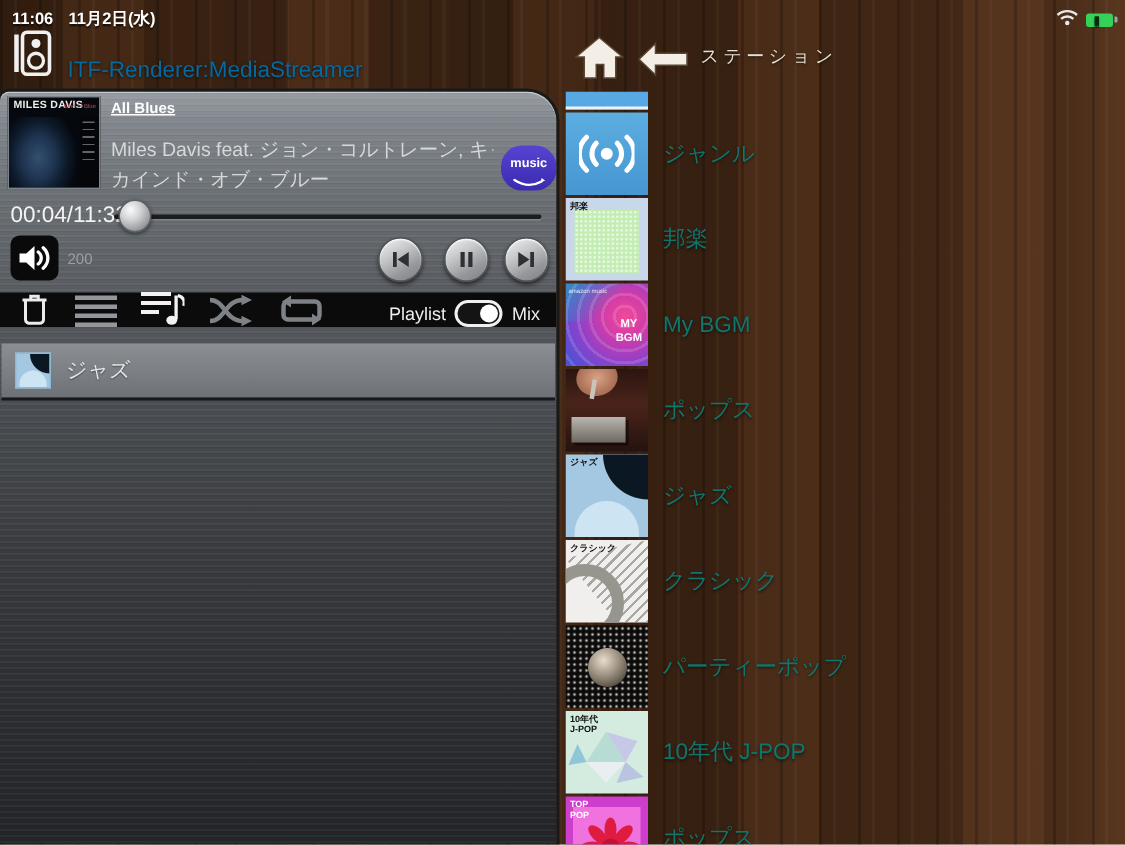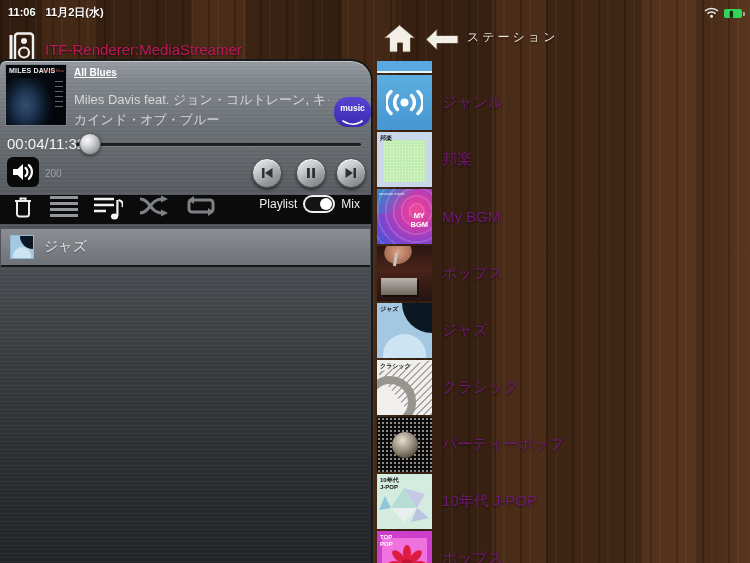--- a/index.html
+++ b/index.html
@@ -13,21 +13,21 @@
       linear-gradient(90deg,#3a2312 0%,#462a18 28%,#3c2413 52%,#4a2d19 78%,#57361f 95%,#6b4426 100%);
   }
   
   .status-bar { position:absolute; top:0; left:0; right:0; height:20px; display:flex; justify-content:space-between; align-items:flex-end; padding:0 8px; color:#fff; font-size:11px; font-weight:bold; text-shadow:0 1px 1px rgba(0,0,0,.7); }
   .status-left span { margin-right:7px; }
   .status-right { display:flex; align-items:center; gap:5px; }
   .battery { position:relative; width:18px; height:9px; background:#35d158; border-radius:2px; }
   .battery:after { content:''; position:absolute; right:-3px; top:2.5px; width:2px; height:4px; background:#9aa; border-radius:0 1px 1px 0; }
   .bolt { position:absolute; left:5px; top:0; font-size:8px; color:#0a2a10; line-height:9px; }
   
-  .renderer { position:absolute; top:32px; left:8px; display:flex; align-items:center; gap:10px; color:#be185d; font-size:15px; text-shadow:0 1px 2px rgba(0,0,0,.6); }
+  .renderer { position:absolute; top:20px; left:8px; display:flex; align-items:flex-end; gap:10px; color:#0369a1; font-size:15px; text-shadow:0 1px 2px rgba(0,0,0,.6); }
   
   .player-card {
     position:absolute; left:0; top:61px; width:371px; height:502px;
     border-radius:6px 20px 0 0; overflow:hidden;
     box-shadow:0 0 0 2px #18191b, inset 0 1px 0 rgba(255,255,255,.45);
     background:
       repeating-linear-gradient(180deg, rgba(255,255,255,.045) 0 1px, rgba(0,0,0,.05) 1px 2px, transparent 2px 4px),
       linear-gradient(180deg,#989da3 0%,#82878d 4%,#6a6f74 14%,#565a5f 28%,#46494d 45%,#383a3e 62%,#2c2e31 80%,#222427 100%);
   }
   .album-art { position:absolute; left:5px; top:3px; width:62px; height:62px; background:#05080d; border:1px solid #7e848b; overflow:hidden; }
@@ -50,21 +50,21 @@
     background:radial-gradient(circle at 35% 30%, #fbfbfb, #d2d3d5 35%, #a3a5a8 65%, #7f8184 90%);
     border:1px solid #5d5f62; box-shadow:0 1px 3px rgba(0,0,0,.55); }
   .volume-button { position:absolute; left:7px; top:96px; width:32px; height:30px; background:#0a0a0a; border-radius:6px; display:flex; align-items:center; justify-content:center; }
   .volume-value { position:absolute; left:45px; top:107px; font-size:10px; color:#9da0a3; }
   .tp { position:absolute; top:97px; width:30px; height:30px; border-radius:50%;
     background:linear-gradient(150deg,#f1f2f3 0%,#c9cacc 35%,#96989b 70%,#7d7f82 100%);
     border:1px solid #515356; box-shadow:inset 0 1px 1px rgba(255,255,255,.85), 0 2px 3px rgba(0,0,0,.55);
     display:flex; align-items:center; justify-content:center; }
   .tp-prev { left:252px; } .tp-pause { left:296px; } .tp-next { left:336px; }
   
-  .toolbar { position:absolute; left:0; right:0; top:134px; height:29px; background:#0b0b0c; display:flex; align-items:flex-start; padding:0 11px; }
+  .toolbar { position:absolute; left:0; right:0; top:134px; height:23px; background:#0b0b0c; display:flex; align-items:flex-end; padding:0 11px; }
   .tb-icon { display:flex; align-items:center; }
   .tb-gap { margin-right:15px; }
   .toolbar-right { margin-left:auto; display:flex; align-items:center; gap:6px; color:#eceef0; font-size:12px; }
   .toggle { position:relative; width:32px; height:18px; border:2px solid #f0f0f0; border-radius:10px; background:#141414; }
   .toggle-knob { position:absolute; right:1px; top:1px; width:12px; height:12px; border-radius:50%; background:#ffffff; }
   
   .queue-row { position:absolute; left:1px; right:1px; top:168px; height:38px;
     background:linear-gradient(180deg,#8b8f94,#6e7277); border-bottom:2px solid #17181b;
     display:flex; align-items:center; padding-left:9px; gap:10px; }
   .queue-label { font-size:14px; color:#e4e7e9; text-shadow:0 1px 1px rgba(0,0,0,.45); }
@@ -73,21 +73,21 @@
   .q-thumb:after { content:''; position:absolute; left:2px; right:2px; bottom:0; height:11px; background:#cde4f2; border-radius:11px 11px 0 0; }
   
   .home-button { position:absolute; left:383px; top:24px; }
   .back-button { position:absolute; left:424px; top:28px; }
   .nav-title { position:absolute; left:467px; top:29px; font-size:12px; color:#e6dfd2; letter-spacing:3px; text-shadow:0 1px 2px rgba(0,0,0,.6); }
   
   .station-list { position:absolute; left:377px; top:61px; width:340px; height:502px; overflow:hidden; }
   .sliver { width:55px; height:12px; background:#58a9e3; border-bottom:2px solid #e9f4fb; margin-bottom:2px; }
   .station-row { display:flex; align-items:center; height:55px; margin-bottom:2px; }
   .tile { position:relative; width:55px; height:55px; flex:0 0 55px; overflow:hidden; }
-  .station-label { margin-left:10px; font-size:15px; color:#701a75; text-shadow:0 1px 2px rgba(0,0,0,.55); white-space:nowrap; }
+  .station-label { margin-left:10px; font-size:15px; color:#0f766e; text-shadow:0 1px 2px rgba(0,0,0,.55); white-space:nowrap; }
   .tile-tag { position:absolute; top:3px; left:3px; font-size:6px; font-weight:bold; color:#101010; line-height:1.2; white-space:pre-line; z-index:3; }
   .tile-tag-white { color:#ffffff; }
   .tile-small { position:absolute; top:2px; left:2px; font-size:4px; color:#fff; opacity:.85; z-index:3; }
   .t-genre { background:linear-gradient(180deg,#5cade0,#4697d2); display:flex; align-items:center; justify-content:center; }
   .t-mybgm { background:radial-gradient(circle at 72% 40%, #f04a98 0%, #d23ba8 28%, #9340c8 58%, #4b52d8 92%); }
   .t-mybgm:before { content:''; position:absolute; left:0; top:0; width:100%; height:45%;
     background:linear-gradient(135deg, rgba(42,154,192,.8), rgba(42,154,192,0) 55%); }
   .t-mybgm:after { content:''; position:absolute; inset:0;
     background:repeating-radial-gradient(circle at 72% 40%, transparent 0 6px, rgba(255,255,255,.14) 6px 8px); }
   .mybgm-text { position:absolute; top:23px; right:4px; color:#fff; font-size:7.5px; font-weight:bold; text-align:center; line-height:1.15; white-space:pre-line; z-index:3; }

